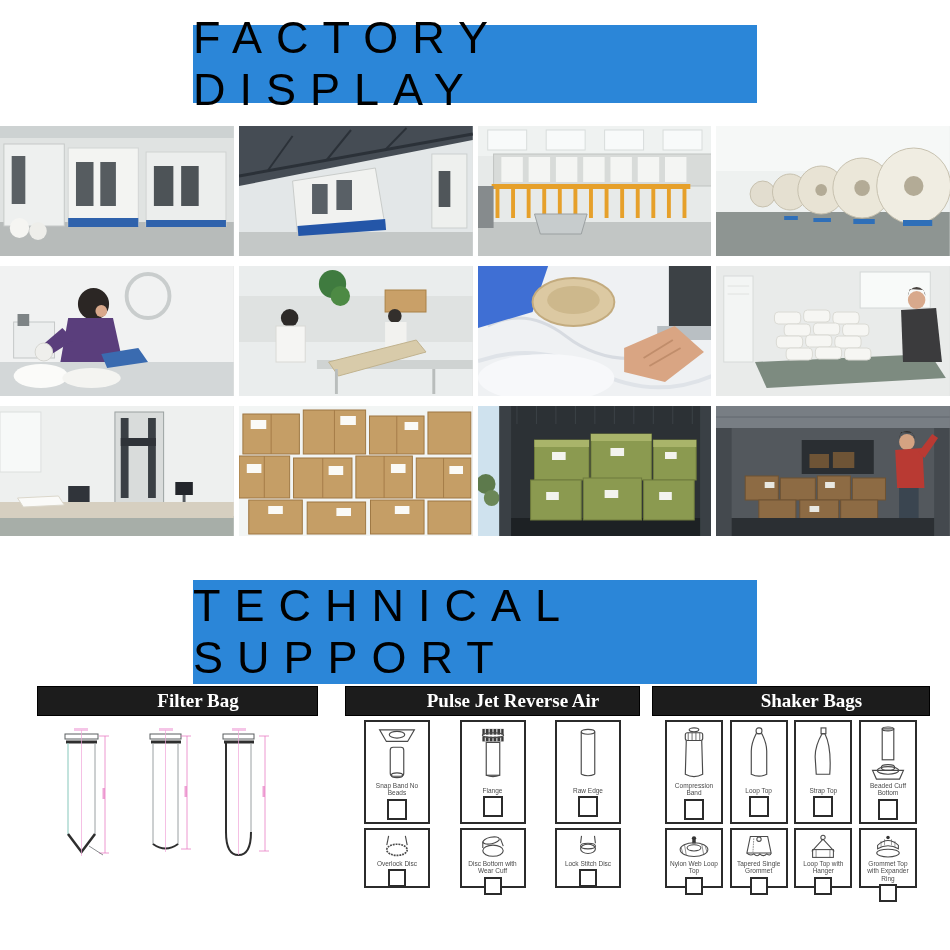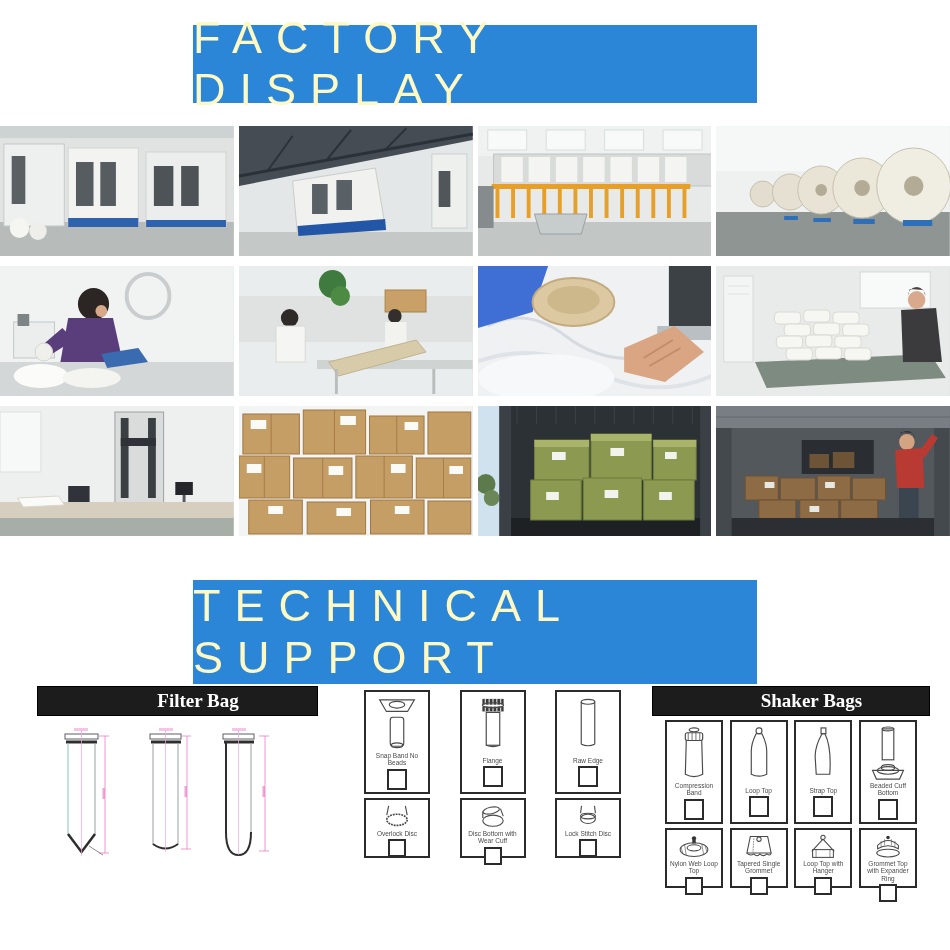--- a/index.html
+++ b/index.html
@@ -1,20 +1,20 @@
 <!DOCTYPE html>
 <html><head>
 <meta charset="utf-8">
 <style>
   html,body{margin:0;padding:0;background:#fff;}
   .wrap{position:relative;width:950px;height:950px;background:#ffffff;overflow:hidden;
         font-family:"Liberation Sans",sans-serif;}
 
   
-  .banner{position:absolute;left:193px;width:564px;background:#2b86d8;color:#fef9c3;
+  .banner{position:absolute;left:193px;width:564px;background:#2b86d8;color:#000000;
           display:flex;align-items:center;justify-content:center;
           font-size:45px;letter-spacing:14px;word-spacing:28px;font-weight:400;
           font-family:"Liberation Sans",sans-serif;}
   #banner-factory{top:25px;height:78px;}
   #banner-technical{top:580px;height:104px;}
 
   
   .photo-grid{position:absolute;left:0;top:126px;width:950px;
               display:grid;grid-template-columns:repeat(4,1fr);
               grid-template-rows:130px 130px 130px;column-gap:5px;row-gap:10px;}
@@ -426,20 +426,23 @@
         <line x1="201.5" y1="14" x2="201.5" y2="139" stroke="#f0a5d8" stroke-width="0.7"></line>
         <line x1="228" y1="20" x2="228" y2="135" stroke="#e87fc4" stroke-width="0.8"></line>
         <line x1="222" y1="20" x2="232" y2="20" stroke="#e87fc4" stroke-width="0.8"></line>
         <line x1="222" y1="135" x2="232" y2="135" stroke="#e87fc4" stroke-width="0.8"></line>
         <rect x="225.5" y="70" width="2.5" height="11" fill="#e87fc4" opacity="0.7"></rect>
       </g>
     </svg>
   </div>
 
   <div class="panel" id="panel-pulse">
+    <div class="panel-header">
+      <span>Pulse Jet Reverse Air</span>
+    </div>
     <div class="opt-row r1">
       <div class="opt tall">
         <svg class="dia" width="44" height="56" viewBox="0 0 44 58">
           <polygon class="dline" points="4,4 40,4 33,16 11,16"></polygon>
           <ellipse class="dline" cx="22" cy="9" rx="8" ry="3.5"></ellipse>
           <rect class="dline" x="15" y="22" width="14" height="30" rx="3"></rect>
           <ellipse class="dline" cx="22" cy="51" rx="6" ry="2.5"></ellipse>
         </svg>
         <span class="lbl">Snap Band No Beads</span>
         <span class="chk"></span>

